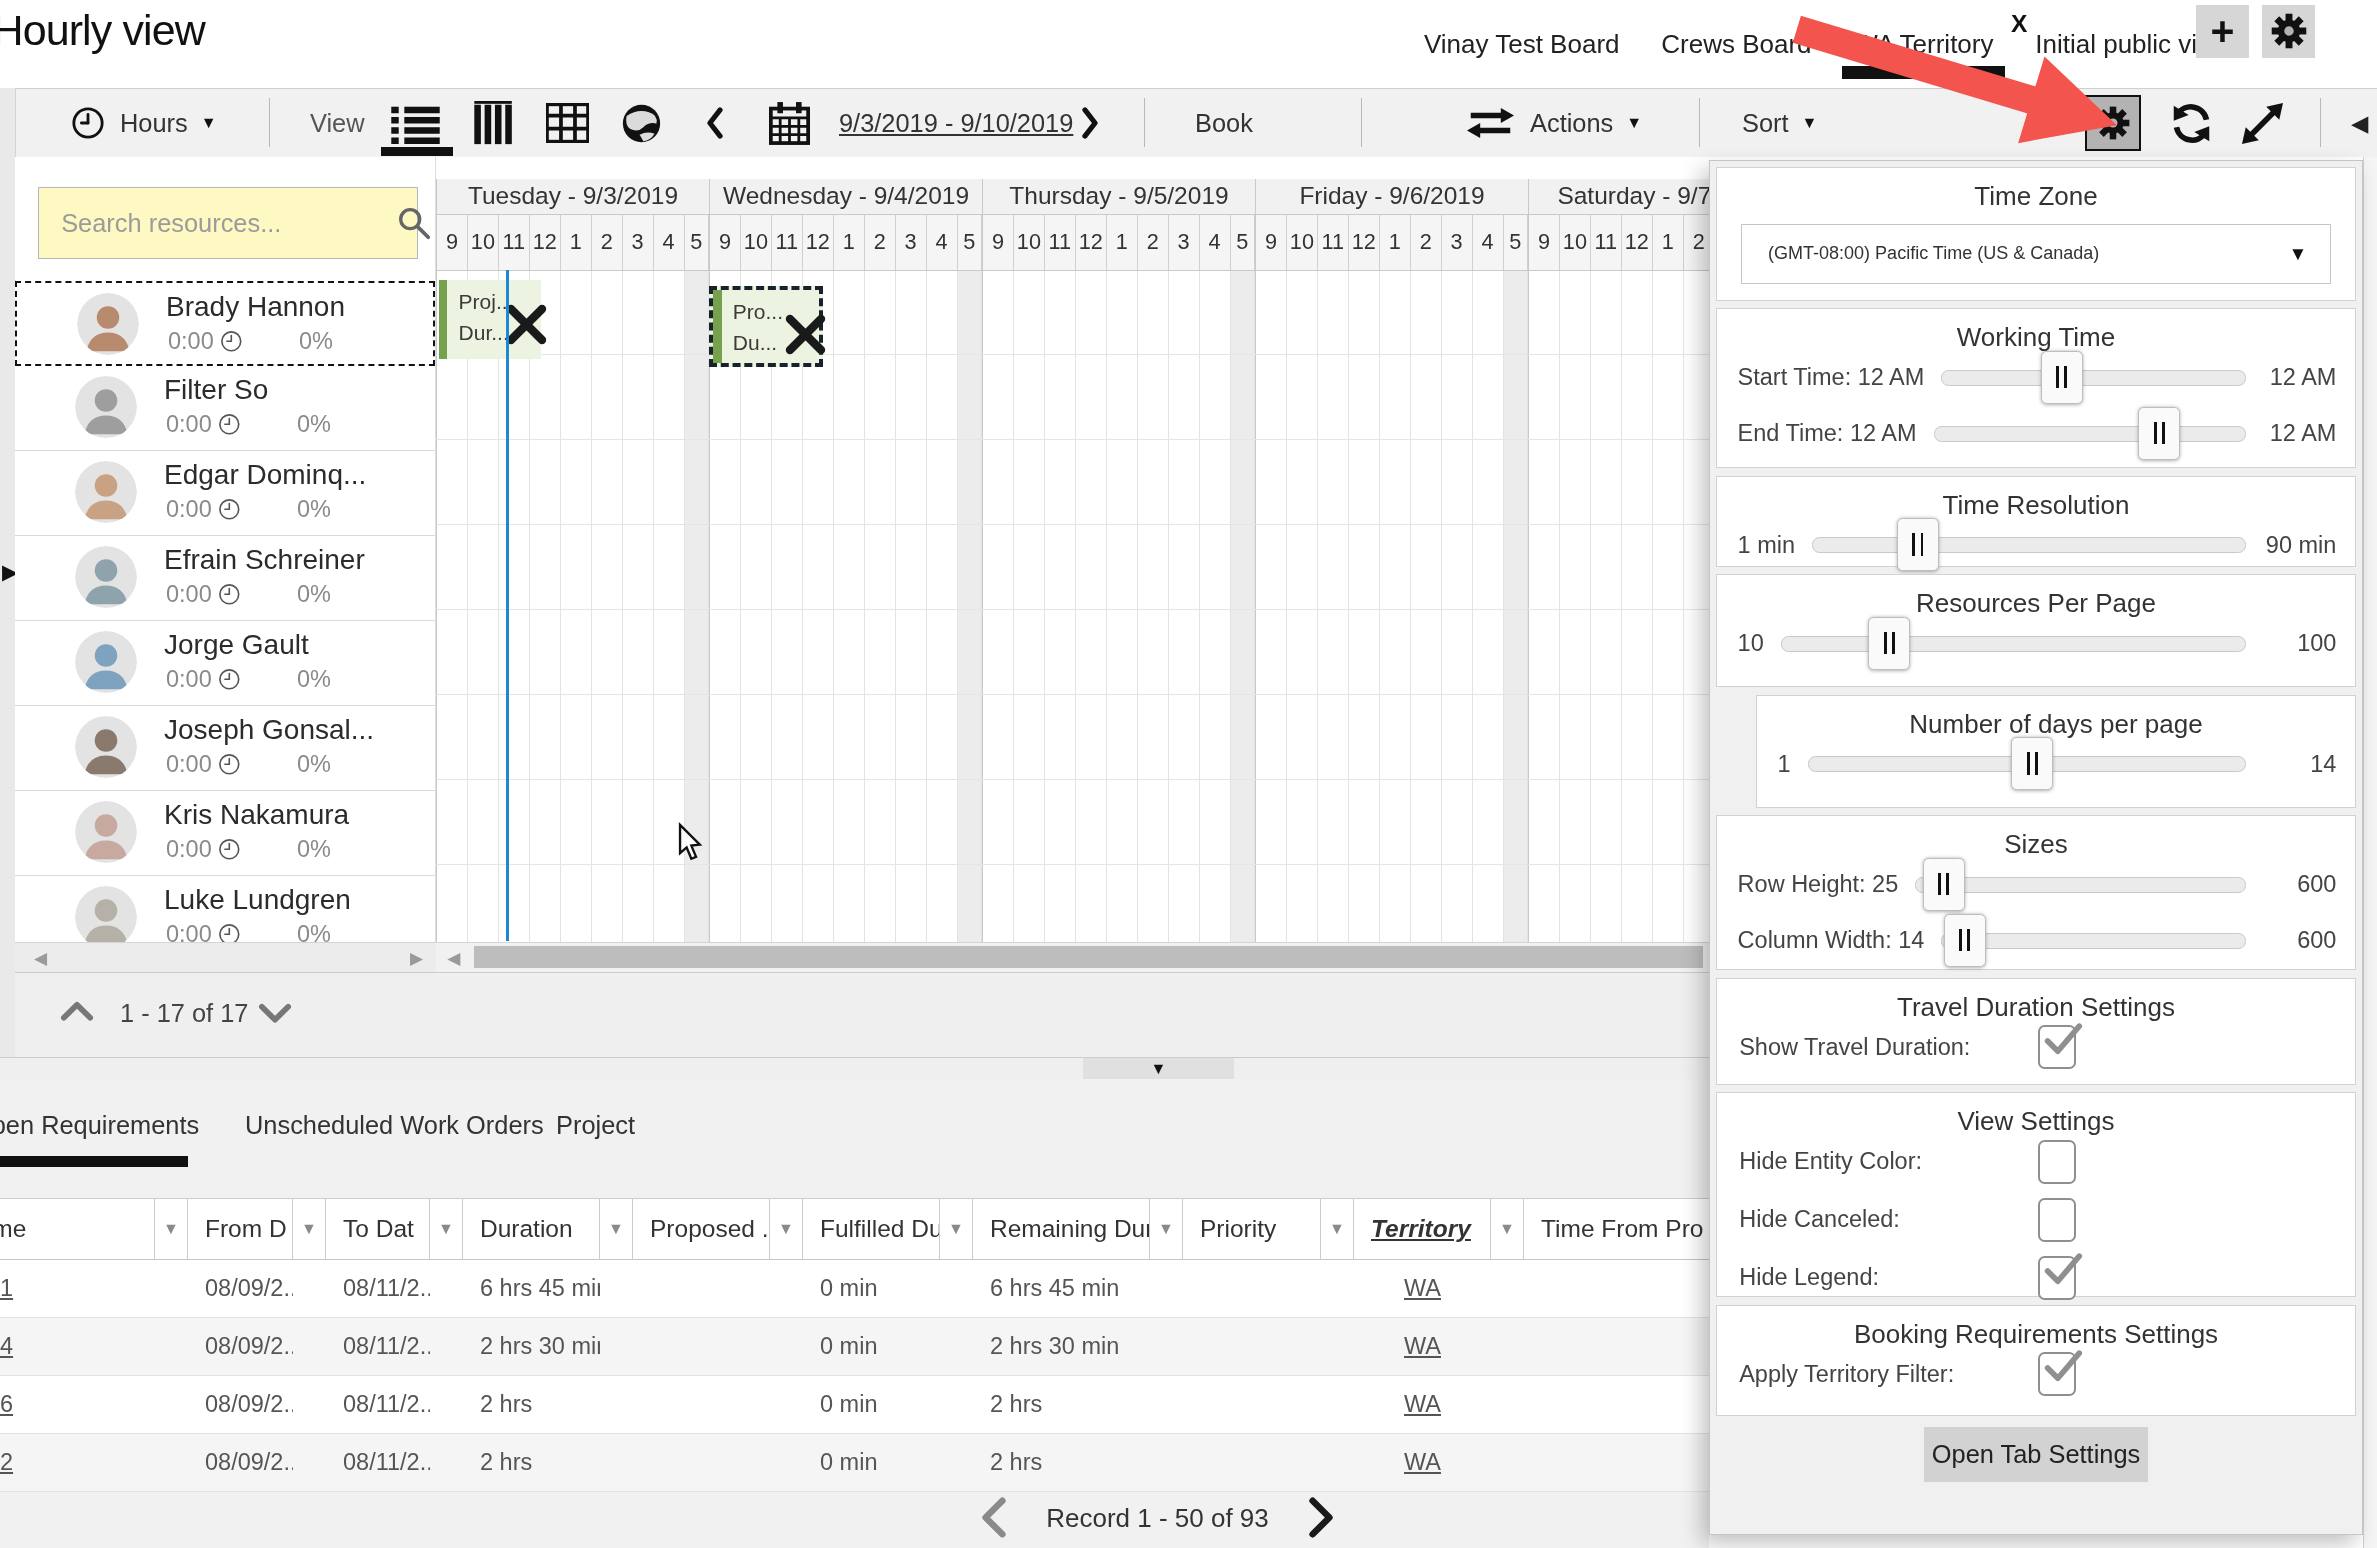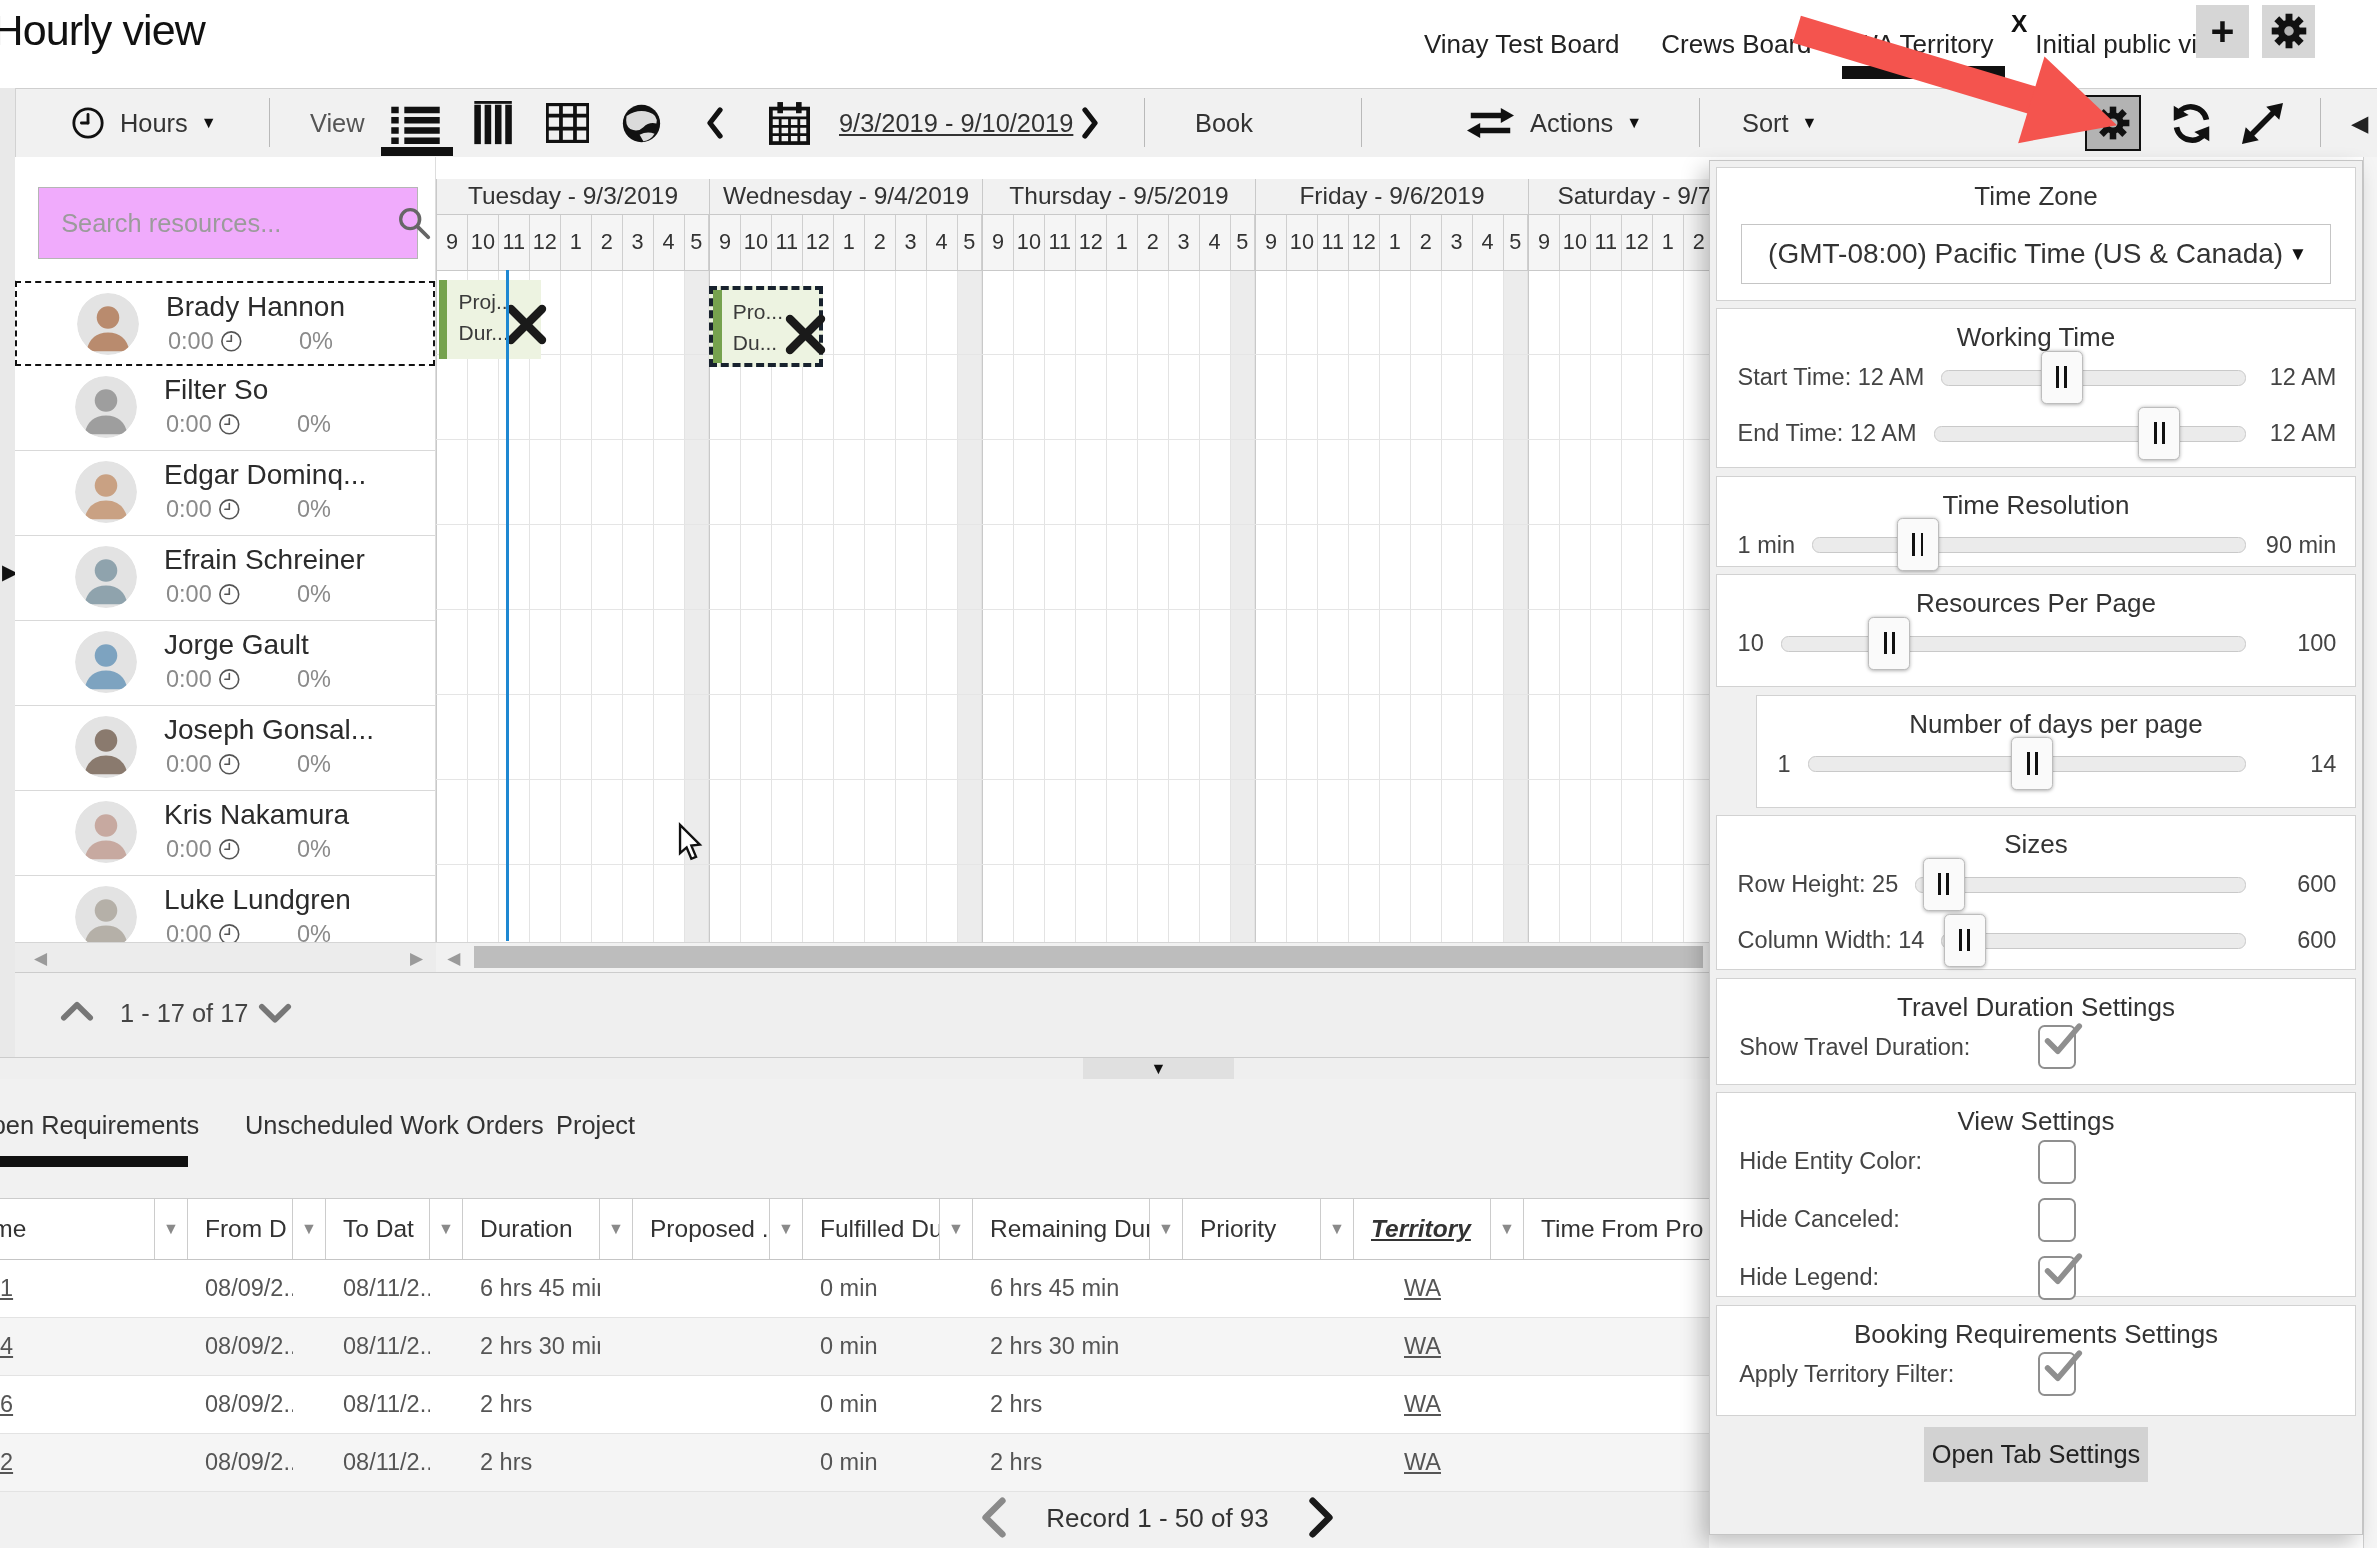--- a/index.html
+++ b/index.html
@@ -20,21 +20,21 @@
   .titem{position:absolute;top:0;height:68px;display:flex;align-items:center;font-size:25.4px;color:#333;white-space:nowrap;}
   .tdivider{position:absolute;top:9.4px;height:49px;width:0.9px;background:#b9b9b9;}
   .tick{font-size:16px;color:#111;margin-left:13px;}
   .active-underline{position:absolute;left:365px;top:58px;width:72px;height:8.5px;background:#111;}
   #toolbar-gear-btn{position:absolute;left:2069px;top:5.6px;width:56px;height:56px;background:#b3b3b3;border:2.8px solid #111;box-sizing:border-box;display:flex;align-items:center;justify-content:center;cursor:pointer;}
   .tbtn{cursor:pointer;}
   
   #left-rail{left:0;top:88px;width:15px;height:991px;background:#e9e9e9;border-right:0.9px solid #d2d2d2;}
   #rail-expander{left:1.9px;top:560px;font-size:21px;color:#111;cursor:pointer;}
   #search-wrap{left:15px;top:157px;width:421px;height:123px;background:#fff;border-right:0.9px solid #ddd;box-sizing:border-box;}
-  #search-box{position:absolute;left:22.6px;top:30px;width:380px;height:72px;background:#f0abfc;border:1.9px solid #b5b5b5;box-sizing:border-box;display:flex;align-items:center;}
+  #search-box{position:absolute;left:22.6px;top:30px;width:380px;height:72px;background:#fef9c3;border:1.9px solid #b5b5b5;box-sizing:border-box;display:flex;align-items:center;}
   #search-box input{border:none;outline:none;font-size:25.4px;color:#555;flex:1;padding-left:22.6px;font-family:inherit;background:transparent;}
   #search-box input::placeholder{color:#9b9b9b;}
   #resource-list{left:15px;top:281px;width:421px;height:661px;background:#fff;overflow:hidden;border-right:0.9px solid #ddd;box-sizing:border-box;}
   .res-row{position:relative;height:85px;border-bottom:0.9px solid #d9d9d9;box-sizing:border-box;}
   .res-row.selected{border:2.8px dashed #111;}
   .avatar{position:absolute;left:60px;top:10.4px;width:62px;height:62px;border-radius:50%;overflow:hidden;}
   .res-name{position:absolute;left:149px;top:7.5px;font-size:28px;color:#2b2b2b;white-space:nowrap;}
   .res-sub{position:absolute;left:151px;top:45px;font-size:23.5px;color:#8a8a8a;display:flex;align-items:center;}
   .res-pct{position:absolute;left:282px;top:45px;font-size:23.5px;color:#8a8a8a;}
   #res-hscroll{left:15px;top:942px;width:421px;height:30px;background:#ececec;border-top:0.9px solid #d5d5d5;box-sizing:border-box;}
@@ -78,21 +78,21 @@
   .trow.alt{background:#f5f5f5;}
   .tlink{color:#2b2bd6;text-decoration:underline;cursor:pointer;padding-left:0!important;}
   .cell-center{justify-content:center;padding-left:0!important;}
   #rec-pager{position:absolute;left:847px;top:416px;width:621px;height:47px;display:flex;align-items:center;justify-content:center;gap:38px;}
   #rec-pager .lbl{font-size:26px;color:#333;}
   
   #settings-panel{left:1709px;top:160px;width:654px;height:1375px;background:#f0f0f0;border:0.9px solid #c5c5c5;box-sizing:border-box;z-index:40;box-shadow:-7.5px 9.4px 21px rgba(0,0,0,.25);padding:5.6px;display:flex;flex-direction:column;gap:7.5px;}
   .sec{background:#fff;border:0.9px solid #d2d2d2;box-sizing:border-box;position:relative;flex:none;}
   .sec-title{text-align:center;font-size:26px;color:#333;padding-top:13px;}
   .dd{position:absolute;left:24.5px;right:24.5px;top:56px;height:58px;border:0.9px solid #c5c5c5;background:#fff;display:flex;align-items:center;cursor:pointer;}
-  .dd .dd-val{font-size:28px;color:#333;padding-left:26px;flex:1;white-space:nowrap;overflow:hidden;}
+  .dd .dd-val{font-size:18px;color:#333;padding-left:26px;flex:1;white-space:nowrap;overflow:hidden;}
   .dd .dd-arrow{font-size:19px;color:#111;padding-right:22.6px;}
   .slider-row{position:absolute;left:21px;right:19px;display:flex;align-items:center;}
   .slabel{font-size:23.5px;color:#444;white-space:nowrap;margin-right:17px;}
   .srlabel{font-size:23.5px;color:#444;white-space:nowrap;margin-left:17px;width:73px;text-align:right;}
   .track{flex:1;height:14px;background:#ebebeb;border:0.9px solid #c9c9c9;border-radius:7.5px;position:relative;}
   .handle{position:absolute;top:-20px;width:40px;height:51px;background:#fafafa;border:0.9px solid #bdbdbd;border-radius:5.6px;box-shadow:0 0.9px 3.8px rgba(0,0,0,.3);display:flex;align-items:center;justify-content:center;gap:5.6px;cursor:pointer;}
   .handle i{display:block;width:2.8px;height:22.6px;background:#111;}
   .check-row{position:absolute;left:22.6px;right:19px;display:flex;align-items:center;}
   .clabel{font-size:23.5px;color:#444;white-space:nowrap;}
   .cbox{position:absolute;left:299px;width:34px;height:40px;border:2.8px solid #8f8f8f;border-radius:6.6px;background:#fff;cursor:pointer;}

